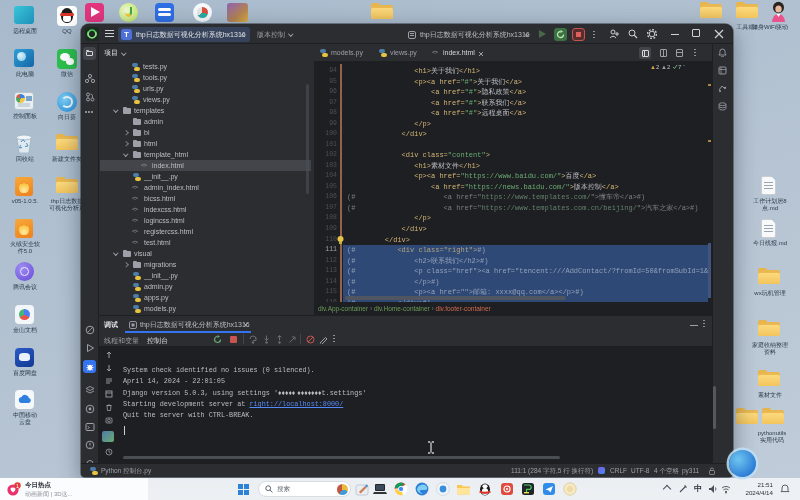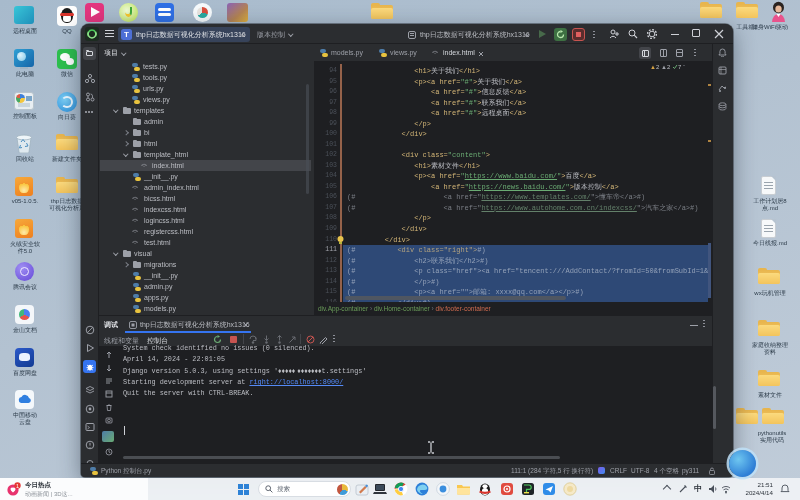--- a/index.html
+++ b/index.html
@@ -25,21 +25,21 @@
   #titlebar { position:absolute; left:0; top:0; width:100%; height:20px; background:#2b2d30; border-bottom:1px solid #1e1f22; }
   #leftstripe { position:absolute; left:0; top:20px; width:18px; height:420px; background:#2b2d30; border-right:1px solid #1e1f22; }
   #projpanel { position:absolute; left:18px; top:20px; width:213px; height:271px; background:#2b2d30; }
   #editor { position:absolute; left:233px; top:20px; width:398px; height:271px; background:#1e1f22; }
   #rightstripe { position:absolute; left:631px; top:20px; width:21px; height:420px; background:#2b2d30; border-left:1px solid #1e1f22; }
   #debugpanel { position:absolute; left:18px; top:291px; width:613px; height:148px; background:#2b2d30; border-top:1px solid #1e1f22; }
   #statusbar { position:absolute; left:0; top:439px; width:652px; height:14px; background:#2b2d30; border-top:1px solid #1e1f22; }
   pre { font-family:"Liberation Mono", monospace; }
   .tag { color:#d5b778; }
   .str { color:#6aab73; }
-  .url { color:#6aab73; text-decoration:underline; }
+  .url { color:#6aab73; }
   .txt { color:#bcbec4; }
   .com { color:#7a7e85; }
   .sel-dim { color:#93a1b8; }
   .chev { position:absolute; width:3.5px; height:3.5px; border-right:1px solid #9da0a8; border-bottom:1px solid #9da0a8; transform:rotate(45deg); }
   .chevr { position:absolute; width:3.5px; height:3.5px; border-right:1px solid #7a7e85; border-bottom:1px solid #7a7e85; transform:rotate(-45deg); }
   .dots3v { position:absolute; width:1.6px; height:1.6px; border-radius:50%; background:#9da0a8; box-shadow:0 3px 0 #9da0a8, 0 6px 0 #9da0a8; }
   .dots3h { position:absolute; width:1.6px; height:1.6px; border-radius:50%; background:#9da0a8; box-shadow:3px 0 0 #9da0a8, 6px 0 0 #9da0a8; }
   .pyicon { position:absolute; width:8px; height:8px; }
   .pyicon i { position:absolute; width:6px; height:4px; border-radius:2px; }
   .pyicon .b { left:0; top:0; background:#4e7ca8; }
@@ -465,32 +465,32 @@
 112
 113
 114
 115
 116</pre>
 
       <div class="abs" style="left:25.5px;top:19.5px;width:2px;height:238px;background:#95624a"></div>
 
       <pre class="abs" style="left:33px;top:22px;width:361px;font-size:7px;line-height:10.53px;overflow:hidden;height:236px"><span class="tag">                &lt;h1&gt;</span><span class="txt">关于我们</span><span class="tag">&lt;/h1&gt;</span>
 <span class="tag">                &lt;p&gt;&lt;a href=</span><span class="str">"#"</span><span class="tag">&gt;</span><span class="txt">关于我们</span><span class="tag">&lt;/a&gt;</span>
-<span class="tag">                    &lt;a href=</span><span class="str">"#"</span><span class="tag">&gt;</span><span class="txt">信息反馈</span><span class="tag">&lt;/a&gt;</span>
+<span class="tag">                    &lt;a href=</span><span class="str">"#"</span><span class="tag">&gt;</span><span class="txt">隐私政策</span><span class="tag">&lt;/a&gt;</span>
 <span class="tag">                    &lt;a href=</span><span class="str">"#"</span><span class="tag">&gt;</span><span class="txt">联系我们</span><span class="tag">&lt;/a&gt;</span>
 <span class="tag">                    &lt;a href=</span><span class="str">"#"</span><span class="tag">&gt;</span><span class="txt">远程桌面</span><span class="tag">&lt;/a&gt;</span>
 <span class="tag">                &lt;/p&gt;</span>
 <span class="tag">             &lt;/div&gt;</span>
 
 <span class="tag">             &lt;div class=</span><span class="str">"content"</span><span class="tag">&gt;</span>
 <span class="tag">                &lt;h1&gt;</span><span class="txt">素材文件</span><span class="tag">&lt;/h1&gt;</span>
 <span class="tag">                &lt;p&gt;&lt;a href=</span><span class="str">"</span><span class="url">https://www.baidu.com/</span><span class="str">"</span><span class="tag">&gt;</span><span class="txt">百度</span><span class="tag">&lt;/a&gt;</span>
 <span class="tag">                    &lt;a href=</span><span class="str">"</span><span class="url">https://news.baidu.com/</span><span class="str">"</span><span class="tag">&gt;</span><span class="txt">版本控制</span><span class="tag">&lt;/a&gt;</span>
 <span class="com">(#                     &lt;a href="</span><span class="url" style="color:#63806a">https://www.templates.com/</span><span class="com">"&gt;懂车帝&lt;/a&gt;#)</span>
-<span class="com">(#                     &lt;a href="</span><span class="url" style="color:#63806a">https://www.autohome.com.cn/indexcss/</span><span class="com">"&gt;汽车之家&lt;/a&gt;#)</span>
+<span class="com">(#                     &lt;a href="</span><span class="url" style="color:#63806a">https://www.templates.com.cn/beijing/</span><span class="com">"&gt;汽车之家&lt;/a&gt;#)</span>
 <span class="tag">                &lt;/p&gt;</span>
 <span class="tag">             &lt;/div&gt;</span>
 <span class="tag">         &lt;/div&gt;</span>
 <span class="sel-dim">(#          </span><span style="color:#b3a27f">&lt;div class="right"&gt;</span><span class="sel-dim">#)</span>
 <span class="sel-dim">(#              &lt;h2&gt;联系我们&lt;/h2&gt;#)</span>
 <span class="sel-dim">(#              &lt;p class="href"&gt;&lt;a href="tencent:///AddContact/?fromId=50&amp;fromSubId=1&amp;subcmd=all&amp;uin=</span>
 <span class="sel-dim">(#              &lt;/p&gt;#)</span>
 <span class="sel-dim">(#              &lt;p&gt;&lt;a href=""&gt;邮箱: xxxx@qq.com&lt;/a&gt;&lt;/p&gt;#)</span>
 <span class="sel-dim">(#          &lt;/div&gt;#)</span></pre>
 
@@ -602,21 +602,21 @@
       </svg>
       <svg class="abs" style="left:6px;top:100px" width="8" height="8">
         <rect x="1" y="2" width="6" height="5" rx="1" stroke="#9da0a8" stroke-width=".8" fill="none"></rect>
         <circle cx="4" cy="4.5" r="1.4" stroke="#9da0a8" stroke-width=".8" fill="none"></circle>
       </svg>
       <div class="abs" style="left:3px;top:115px;width:12px;height:11px;border-radius:2px;background:linear-gradient(135deg,#4d7ca8,#6aab73)"></div>
       <svg class="abs" style="left:6px;top:132px" width="8" height="8">
         <circle cx="4" cy="4" r="3" stroke="#9da0a8" stroke-width=".8" fill="none"></circle>
         <path d="M4 2 v2 l1.5 1" stroke="#9da0a8" stroke-width=".8" fill="none"></path>
       </svg>
-      <pre class="abs" style="left:24px;top:27px;font-size:6.8px;line-height:11px;color:#bcbec4">System check identified no issues (0 silenced).
+      <pre class="abs" style="left:24px;top:49px;font-size:6.8px;line-height:11px;color:#bcbec4">System check identified no issues (0 silenced).
 April 14, 2024 - 22:01:05
 Django version 5.0.3, using settings '<span style="font-family:'Liberation Sans'">♦♦♦♦♦ ♦♦♦♦♦♦♦</span>t.settings'
 Starting development server at <span style="color:#548af7;text-decoration:underline">right://localhost:8000/</span>
 Quit the server with CTRL-BREAK.</pre>
       <div class="abs" style="left:24.5px;top:110px;width:1.5px;height:9px;background:#ced0d6"></div>
 
             <div class="abs" style="left:24px;top:140px;width:437px;height:3px;border-radius:2px;background:#4a4d52"></div>
     </div>
     <div class="abs" style="left:632px;top:362px;width:3px;height:43px;border-radius:2px;background:#55585e"></div>
     <div id="statusbar">

